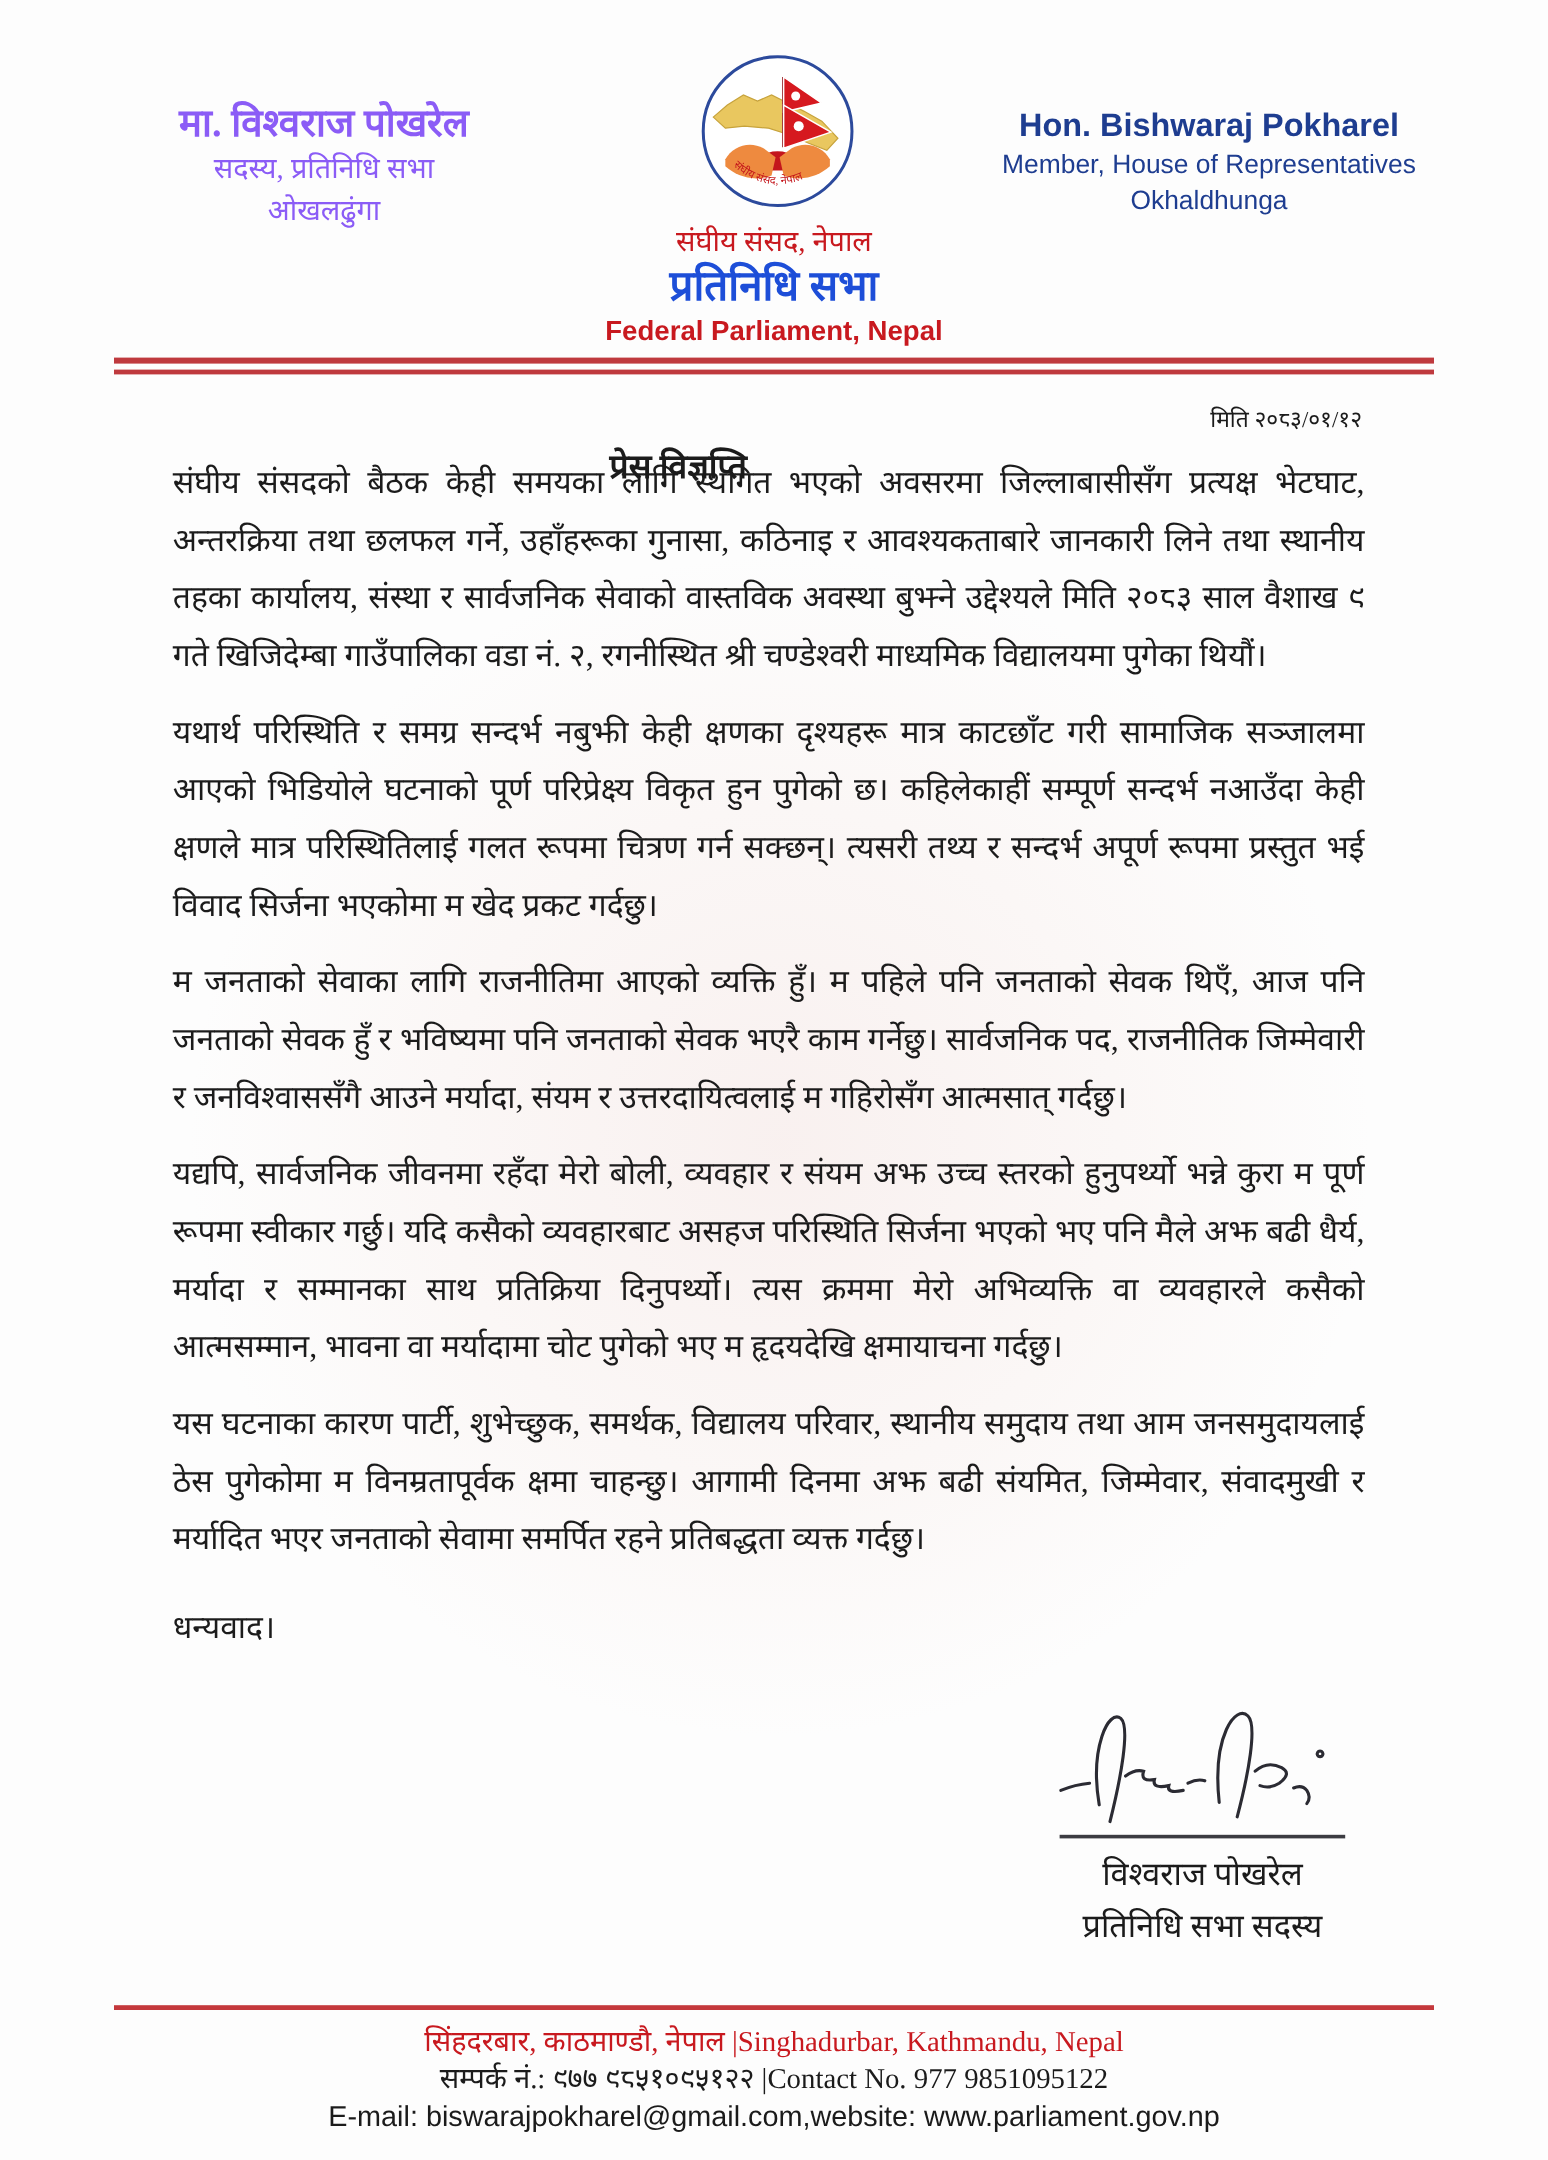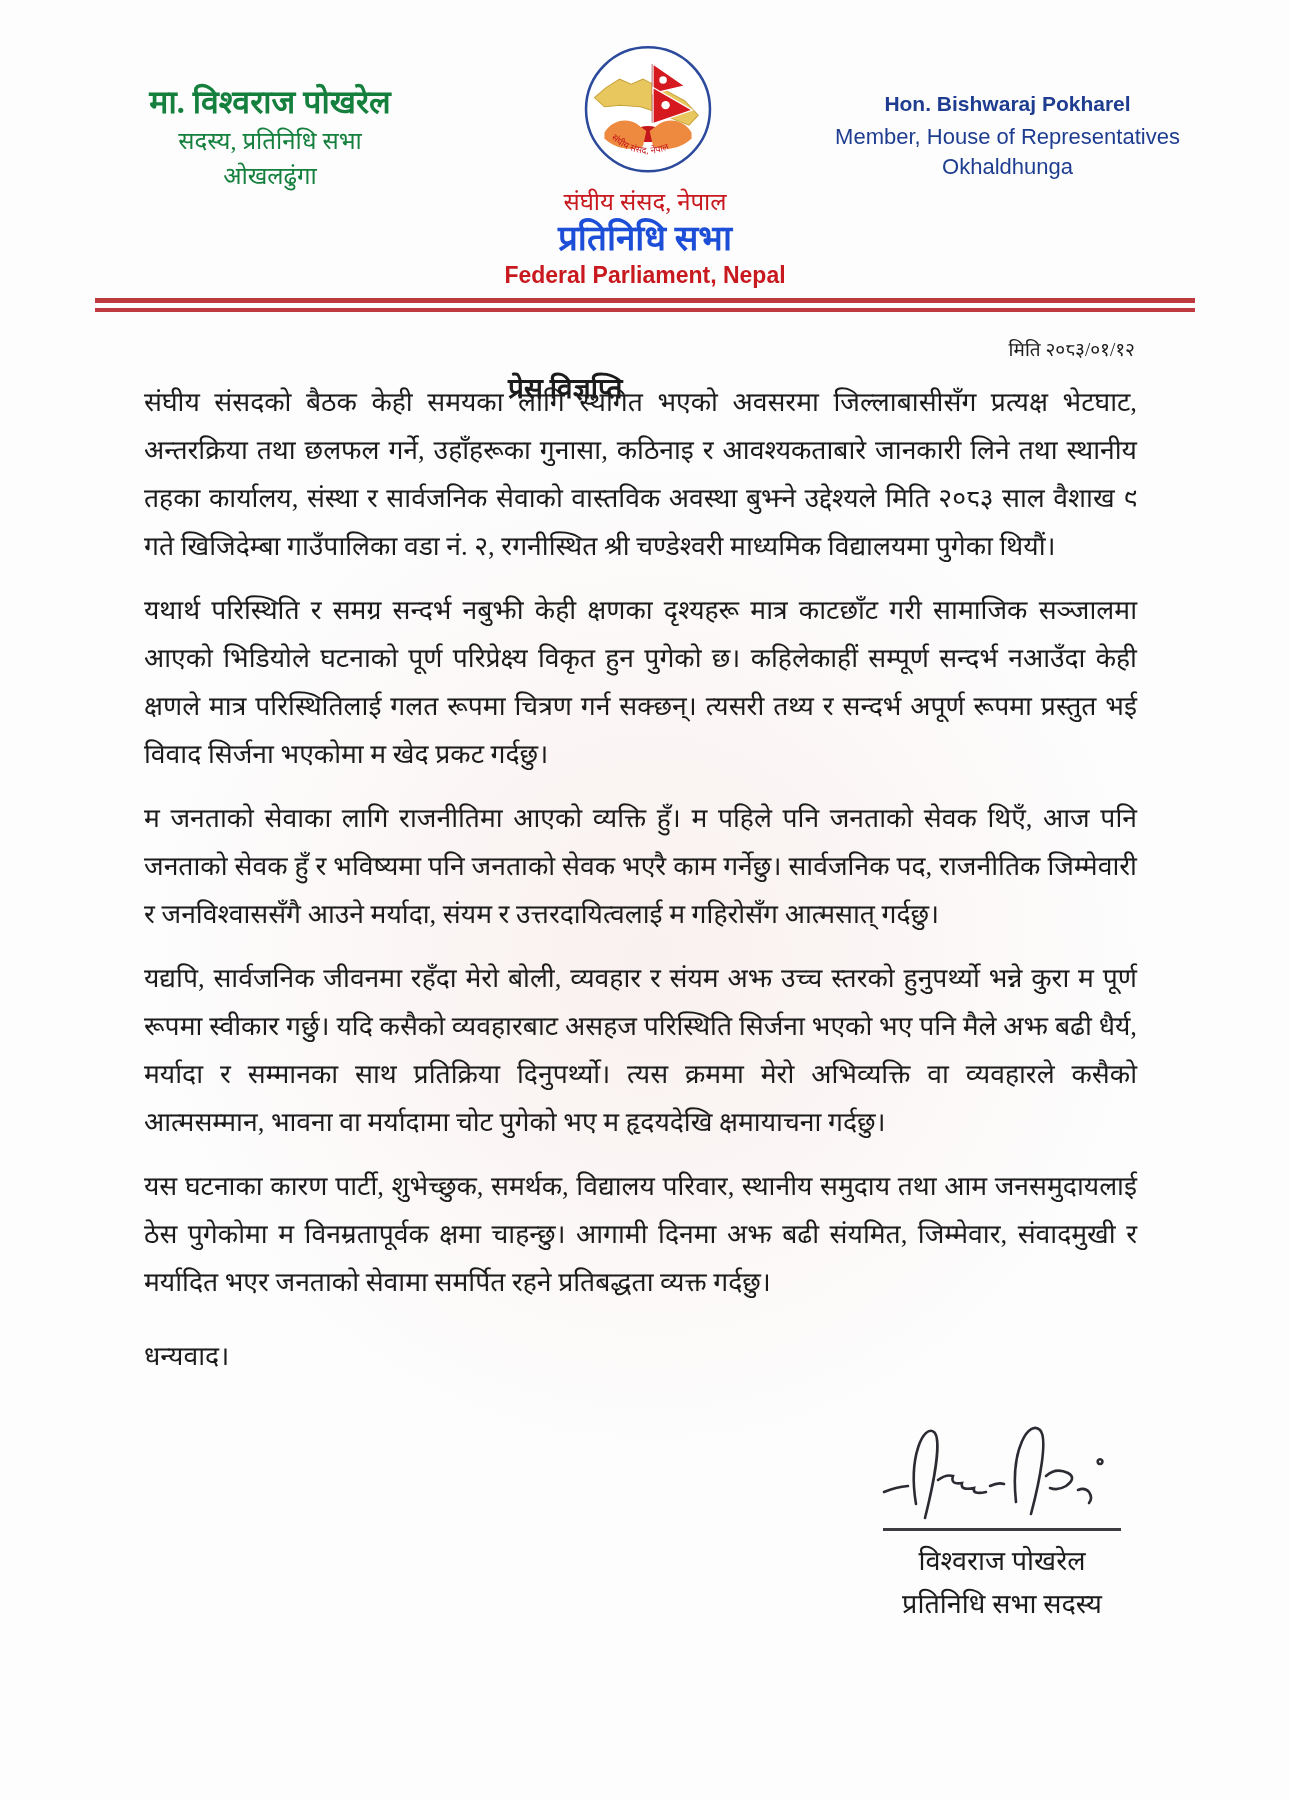--- a/index.html
+++ b/index.html
@@ -21,36 +21,36 @@
     border-radius: 50%;
     background: radial-gradient(circle at 50% 50%,
       rgba(233,196,190,0.22) 0%,
       rgba(238,208,200,0.12) 42%,
       rgba(255,255,255,0) 68%);
     pointer-events: none;
   }
   
   .sender-np {
     position: absolute; left: 100px; top: 80px; width: 340px;
-    text-align: center; color: #15803d;
+    text-align: center; color: #8b5cf6;
   }
   .sender-np .name { font-size: 32px; font-weight: bold; line-height: 44px; }
   .sender-np .sub  { font-size: 24px; line-height: 35px; }
   .logo-wrap { position: absolute; left: 581px; top: 42px; width: 134px; height: 138px; }
   .center-head { position: absolute; left: 420px; top: 186px; width: 450px; text-align: center; }
   .center-head .org-np { font-size: 24px; color: #c8191f; line-height: 32px; }
   .center-head .house-np { font-size: 35px; font-weight: bold; color: #1d4ed8; line-height: 42px; }
   .center-head .org-en { font-size: 23px; color: #c8191f; line-height: 30px;
                          font-family: "Liberation Sans", sans-serif; font-weight: bold; }
   .sender-en {
     position: absolute; left: 835px; top: 86px; width: 345px;
     text-align: center; color: #1e3d90;
     font-family: "Liberation Sans", sans-serif;
   }
-  .sender-en .name { font-size: 21px; font-weight: bold; line-height: 36px; }
+  .sender-en .name { font-size: 27px; font-weight: bold; line-height: 36px; }
   .sender-en .sub  { font-size: 22px; line-height: 30px; }
   .double-rule {
     position: absolute; left: 95px; right: 95px; top: 298px;
     height: 5px; background: #fdfdfd;
     border-top: 5px solid #bf3a3e;
     border-bottom: 4px solid #bf3a3e;
   }
   
   .pr-title {
     position: absolute; left: 508px; top: 336px;
@@ -169,14 +169,19 @@
         <path d="M174,64 q10,-9 22,-3 q9,5 -2,13 q-8,5 -16,2"></path>
         <path d="M206,78 q7,-3 11,2 q4,6 0,11"></path>
         <path d="M228,52 a2.4,2.4 0 1 1 0.1,0"></path>
       </g>
     </svg>
     <div class="sig-line"></div>
     <div class="sig-name">विश्वराज पोखरेल</div>
     <div class="sig-title">प्रतिनिधि सभा सदस्य</div>
   </div>
 
+  <div class="footer">
+    <div class="address">सिंहदरबार, काठमाण्डौ, नेपाल |Singhadurbar, Kathmandu, Nepal</div>
+    <div class="contact">सम्पर्क नं.: ९७७ ९८५१०९५१२२ |Contact No. 977 9851095122</div>
+    <div class="email">E-mail: biswarajpokharel@gmail.com,website: www.parliament.gov.np</div>
+  </div>
 
 </div>
 
 </body></html>

